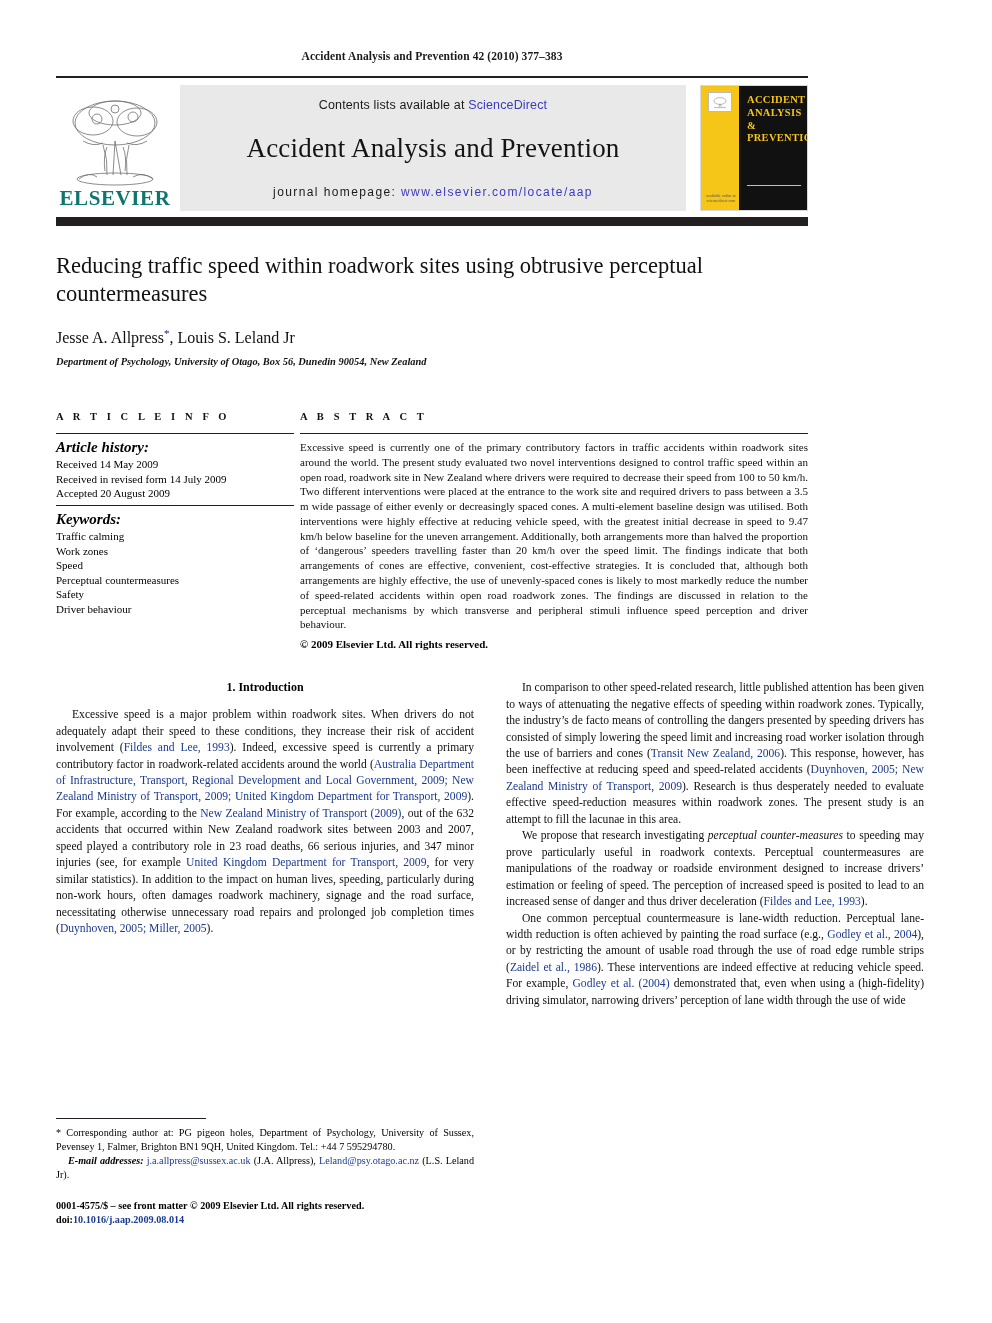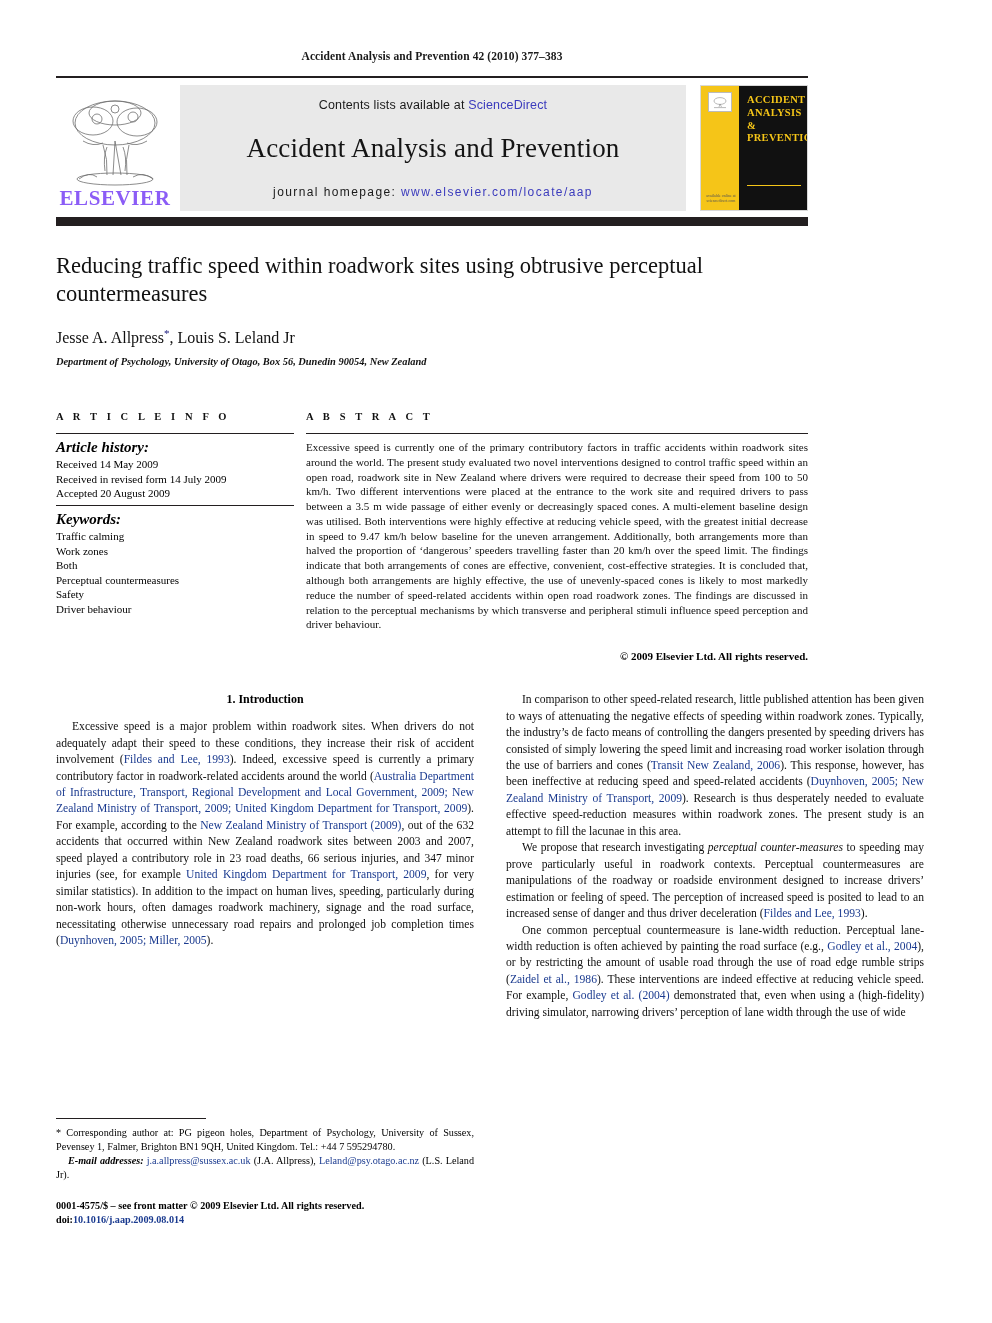--- a/index.html
+++ b/index.html
@@ -44,21 +44,21 @@
     flex-direction: column;
     align-items: center;
     justify-content: flex-end;
     padding-bottom: 2px;
   }
   .tree-svg { display: block; }
   .elsevier-word {
     font-family: "Liberation Serif", serif;
     font-size: 21px;
     font-weight: 700;
-    color: #8b5cf6;
+    color: #0f766e;
     letter-spacing: 0.6px;
     line-height: 1;
     margin-top: 1px;
     text-align: right;
   }
   .center-panel {
     flex: 1 1 auto;
     background: #e9e9e9;
     margin: 0 6px;
     display: flex;
@@ -156,21 +156,21 @@
     font-style: italic;
     font-weight: bold;
     color: #111;
     margin: 0;
   }
 
   
   .info-abstract {
     margin: 44px 56px 0 56px;
     display: flex;
-    gap: 12px;
+    gap: 6px;
   }
   .col-info { width: 238px; flex: 0 0 238px; }
   .col-abstract { flex: 1 1 auto; }
   .sec-label {
     font-size: 10.5px;
     font-weight: bold;
     letter-spacing: 3.6px;
     color: #111;
     margin-bottom: 11px;
   }
@@ -184,24 +184,23 @@
   }
   .info-group .line { font-size: 11px; line-height: 1.33; }
   .abstract-body {
     font-size: 11px;
     line-height: 1.345;
     text-align: justify;
     padding-top: 6px;
     color: #0f0f0f;
   }
   .copyright {
-    text-align: right;
     font-size: 11px;
     font-weight: bold;
-    margin-top: 18px;
+    margin-top: 6px;
   }
 
   
   .body-cols {
     margin: 30px 56px 0 56px;
     display: flex;
     gap: 32px;
   }
   .bcol { width: 418px; flex: 0 0 418px; }
   .sec-head {
@@ -333,21 +332,21 @@
         <div class="ital">Article history:</div>
         <div class="line">Received 14 May 2009</div>
         <div class="line">Received in revised form 14 July 2009</div>
         <div class="line">Accepted 20 August 2009</div>
       </div>
       <div class="rule"></div>
       <div class="info-group">
         <div class="ital">Keywords:</div>
         <div class="line">Traffic calming</div>
         <div class="line">Work zones</div>
-        <div class="line">Both</div>
+        <div class="line">Speed</div>
         <div class="line">Perceptual countermeasures</div>
         <div class="line">Safety</div>
         <div class="line">Driver behaviour</div>
       </div>
     </div>
 
     <div class="col-abstract">
       <div class="sec-label">A B S T R A C T</div>
       <div class="rule"></div>
       <div class="abstract-body">Excessive speed is currently one of the primary contributory factors in traffic accidents within roadwork sites around the world. The present study evaluated two novel interventions designed to control traffic speed within an open road, roadwork site in New Zealand where drivers were required to decrease their speed from 100 to 50 km/h. Two different interventions were placed at the entrance to the work site and required drivers to pass between a 3.5 m wide passage of either evenly or decreasingly spaced cones. A multi-element baseline design was utilised. Both interventions were highly effective at reducing vehicle speed, with the greatest initial decrease in speed to 9.47 km/h below baseline for the uneven arrangement. Additionally, both arrangements more than halved the proportion of ‘dangerous’ speeders travelling faster than 20 km/h over the speed limit. The findings indicate that both arrangements of cones are effective, convenient, cost-effective strategies. It is concluded that, although both arrangements are highly effective, the use of unevenly-spaced cones is likely to most markedly reduce the number of speed-related accidents within open road roadwork zones. The findings are discussed in relation to the perceptual mechanisms by which transverse and peripheral stimuli influence speed perception and driver behaviour.</div>

